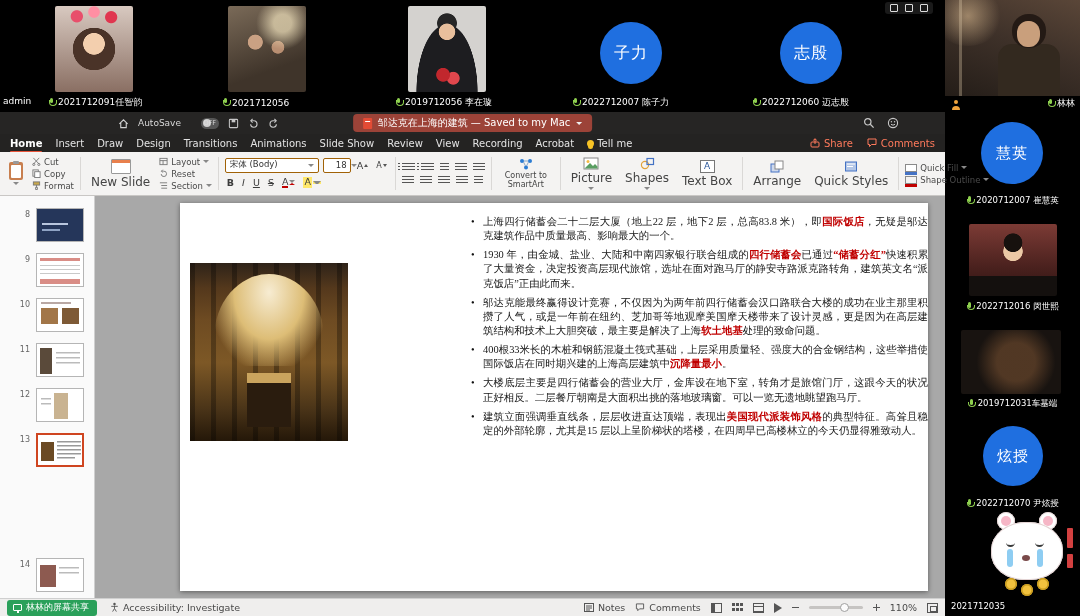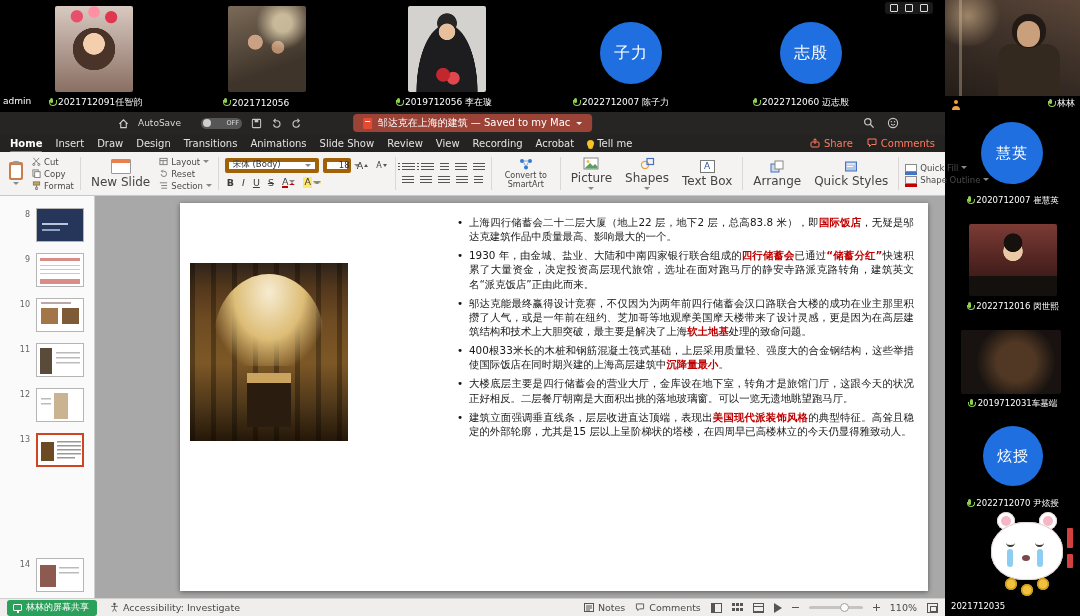--- a/index.html
+++ b/index.html
@@ -85,21 +85,21 @@
   .stk-mark { position:absolute; width:6px; background:#d34040; border-radius:1px; }
   .m1 { left:80px; top:22px; height:20px; } .m2 { left:80px; top:48px; height:14px; }
 
   
   .ppt { position:absolute; left:0; top:112px; width:945px; height:504px; background:#2a2a2a; }
 
   
   .titlebar { position:absolute; left:0; top:0; width:945px; height:22px; background:#262524; display:flex; align-items:center; gap:9px; padding-left:118px; padding-right:46px; }
   .tb-ico { display:inline-flex; align-items:center; }
   .autosave { display:flex; align-items:center; gap:20px; color:#d8d8d8; font-size:9px; }
-  .toggle { position:relative; width:41px; height:11px; border-radius:6px; background:#565656;padding-left:8px; }
+  .toggle { position:relative; width:18px; height:11px; border-radius:6px; background:#565656;padding-left:8px; }
   .toggle .dot { position:absolute; left:1.5px; top:1.5px; width:8px; height:8px; border-radius:50%; background:#cfcfcf; }
   .toggle .state { position:absolute; right:3px; top:1.5px; font-size:6.5px; color:#ddd; }
   .title-pill { position:absolute; left:50%; top:2px; transform:translateX(-50%); height:18px; display:flex; align-items:center; gap:6px; background:#9c4338; border-radius:4px; padding:0 10px; color:#fff; font-size:10px; white-space:nowrap; }
   .doc-ico { width:9px; height:11px; background:#e34b35; border-radius:1px; position:relative; }
   .doc-ico::after { content:""; position:absolute; left:2px; top:3px; width:5px; height:1.5px; background:#fff; }
   .caret { display:inline-block; width:0; height:0; border-left:3px solid transparent; border-right:3px solid transparent; border-top:3.5px solid #888; }
   .title-pill .caret { border-top-color:#eee; }
   .tb-right { margin-left:auto; display:flex; align-items:center; gap:12px; }
 
   
@@ -120,21 +120,21 @@
   .big-label { font-size:12px; color:#444; text-align:center; line-height:1.05; white-space:nowrap; }
   .mini-col { display:flex; flex-direction:column; justify-content:center; gap:2px; }
   .mini-btn { display:flex; align-items:center; gap:3px; font-size:8.5px; color:#4a4a4a; white-space:nowrap; }
   .clipboard-ico { width:14px; height:18px; background:#c87f4f; border-radius:2px; position:relative; }
   .clipboard-ico::before { content:""; position:absolute; left:2px; top:3px; width:10px; height:13px; background:#fff; border-radius:1px; }
   .clipboard-ico::after { content:""; position:absolute; left:4px; top:-1px; width:6px; height:3px; background:#9a9a9a; border-radius:1px; }
   .newslide-ico { width:20px; height:15px; background:#fff; border:1px solid #999; border-radius:1px; position:relative; }
   .newslide-ico::before { content:""; position:absolute; left:0; top:0; right:0; height:3px; background:#e8804d; }
   .font-group { display:flex; flex-direction:column; justify-content:center; gap:3px; }
   .frow { display:flex; align-items:center; gap:4px; }
-  .combo { display:flex; align-items:center; justify-content:space-between; gap:4px; background:#fff; border:4px solid #a16207; border-radius:2px; height:15px; padding:0 4px; font-size:8.5px; color:#333; }
+  .combo { display:flex; align-items:center; justify-content:space-between; gap:4px; background:#fff; border:1px solid #a16207; border-radius:2px; height:15px; padding:0 4px; font-size:8.5px; color:#333; }
   .combo.fname { width:94px; } .combo.fsize { width:28px;padding-left:12px; }
   .tbtn { display:flex; align-items:center; gap:1px; padding:0 2px; height:14px; font-size:9.5px; color:#3c3c3c; }
   .tbtn.b { font-weight:bold; } .tbtn.i { font-style:italic; } .tbtn.u span { text-decoration:underline; } .tbtn.s span { text-decoration:line-through; }
   .tiny-caret-up { width:0;height:0;border-left:2.5px solid transparent;border-right:2.5px solid transparent;border-bottom:3px solid #555; }
   .tiny-caret-dn { width:0;height:0;border-left:2.5px solid transparent;border-right:2.5px solid transparent;border-top:3px solid #555; }
   .fc span { border-bottom:2.5px solid #c00000; line-height:1; }
   .hl span { background:#ffe86b; line-height:1.1; padding:0 1px; }
   .pgroup { display:flex; flex-direction:column; justify-content:center; gap:4px; }
   .prow { display:flex; align-items:center; gap:6px; }
   .li-lines { width:12px; height:9px; background:repeating-linear-gradient(180deg,#555 0 1px,transparent 1px 3.2px); }
@@ -189,21 +189,21 @@
      linear-gradient(#bbb,#bbb) 22px 8px/20px 1.5px no-repeat,
      linear-gradient(#bbb,#bbb) 22px 13px/20px 1.5px no-repeat, #fff; }
 
   .canvas { position:absolute; left:95px; top:0; width:850px; height:402px; }
   .slide { position:absolute; left:85px; top:7px; width:748px; height:388px; background:#fff; box-shadow:0 1px 5px rgba(0,0,0,.45); overflow:hidden; }
   .lobby { position:absolute; left:10px; top:60px; width:158px; height:178px; background:
      repeating-linear-gradient(90deg, rgba(0,0,0,.30) 0 5px, rgba(255,255,255,0) 5px 21px),
      linear-gradient(180deg,#2e2319 0%, #54381c 14%, #6e4b22 32%, #7d5826 56%, #4a3418 82%, #241708 100%); }
   .lobby-arch { position:absolute; left:15%; top:6%; width:70%; height:52%; border-radius:50% 50% 4px 4px / 70% 70% 4px 4px; background:radial-gradient(ellipse at 50% 20%, #f7ecd2 0%, #ddbd76 45%, rgba(122,85,38,0) 78%); }
   .lobby-desk { position:absolute; left:36%; bottom:8%; width:28%; height:30%; background:linear-gradient(180deg,#caa45e 0 18%, #2a1c0e 18%); }
-  .bullets { position:absolute; left:276px; top:12px; width:458px; list-style:none; }
+  .bullets { position:absolute; left:290px; top:12px; width:458px; list-style:none;font-family:Liberation Serif, serif; }
   .bullets li { position:relative; padding-left:13px; margin-bottom:5px; font-size:10.4px; line-height:1.36; color:#171717; text-align:justify; }
   .bullets li::before { content:"•"; position:absolute; left:1px; top:0; color:#111; }
   .red { color:#c00000; font-weight:600; }
 
   
   .statusbar { position:absolute; left:0; top:486px; width:945px; height:18px; background:#efeeed; border-top:1px solid #cfcfcf; display:flex; align-items:center; gap:13px; padding:0 7px; font-size:9.5px; color:#4a4a4a; }
   .share-pill { display:flex; align-items:center; gap:4px; background:#2aa05a; color:#fff; font-size:9px; border-radius:3px; padding:1.5px 8px 1.5px 6px; white-space:nowrap; }
   .monitor-ico { width:9px; height:7px; border:1px solid #fff; border-radius:1px; position:relative; }
   .monitor-ico::after { content:""; position:absolute; left:2.5px; bottom:-2.5px; width:2px; height:2px; background:#fff; }
   .sb-item { display:flex; align-items:center; gap:4px; white-space:nowrap; }

